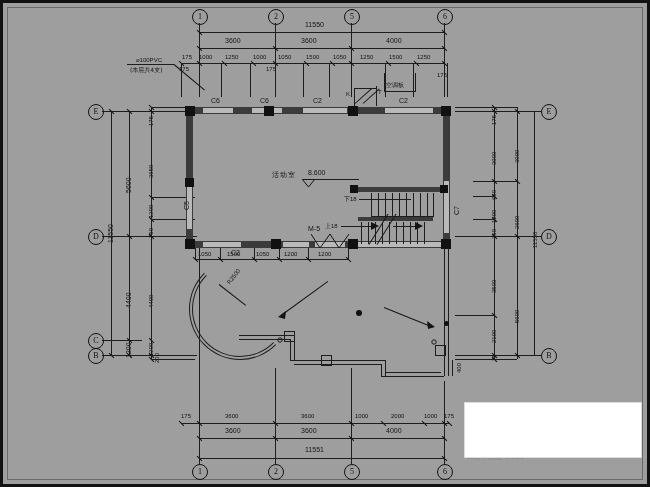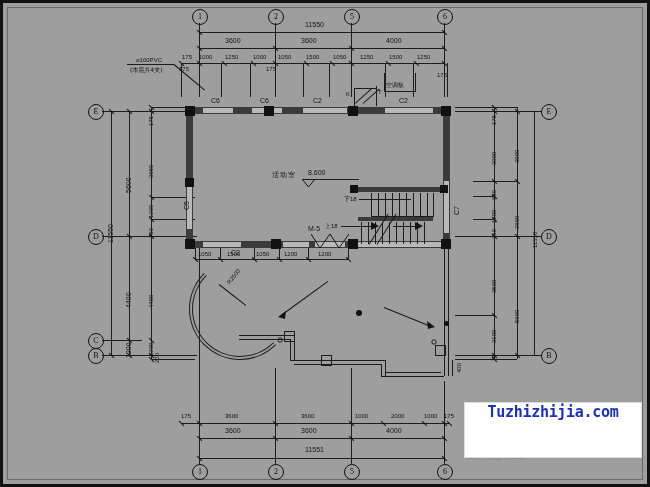--- a/index.html
+++ b/index.html
@@ -491,15 +491,14 @@
   <div class="tick" style="left:193px;top:455px;"></div>
   <div class="tick" style="left:438px;top:455px;"></div>
 
   <div class="bub" style="left:189px;top:461px;">1</div>
   <div class="bub" style="left:265px;top:461px;">2</div>
   <div class="bub" style="left:341px;top:461px;">5</div>
   <div class="bub" style="left:434px;top:461px;">6</div>
 
   <div class="ghost" style="left:464px;top:449px;">二层平面图 1:100</div>
   <div id="watermark" style="left:462px;top:400px;width:176px;height:54px;">
-    <div class="urlline">Tuzhizhijia.com</div>
   </div>
 </div>
 
 </body></html>

